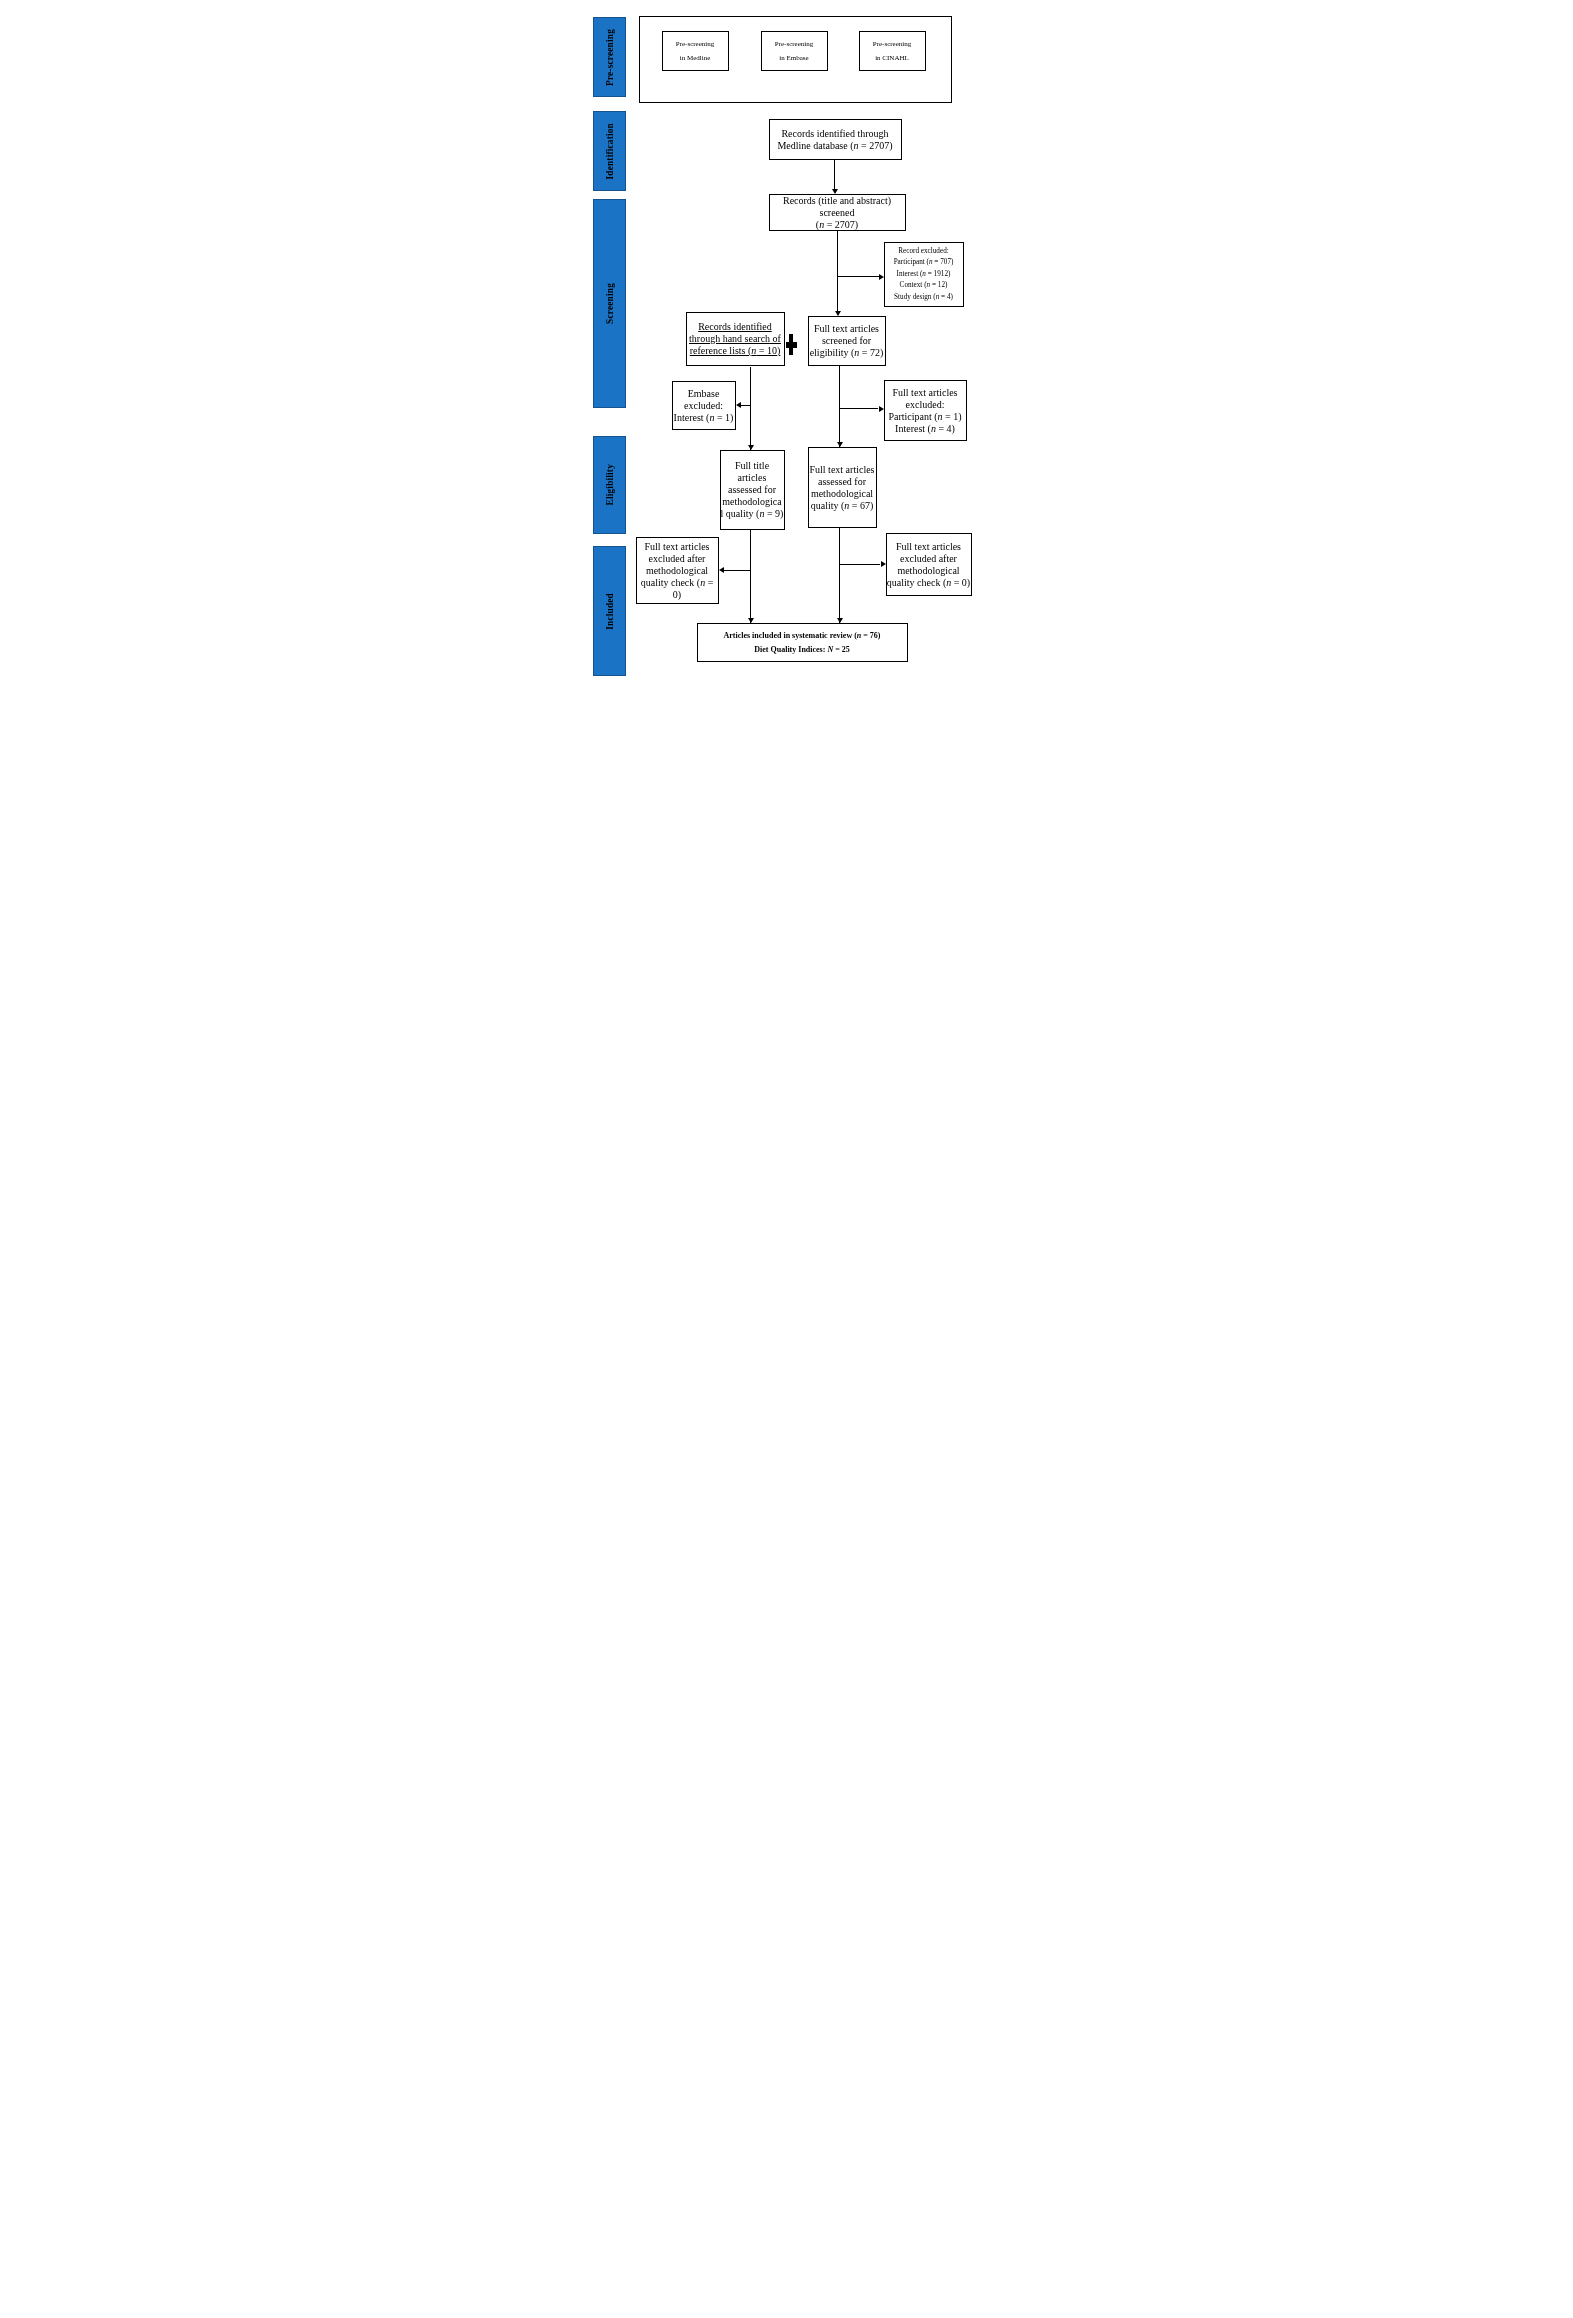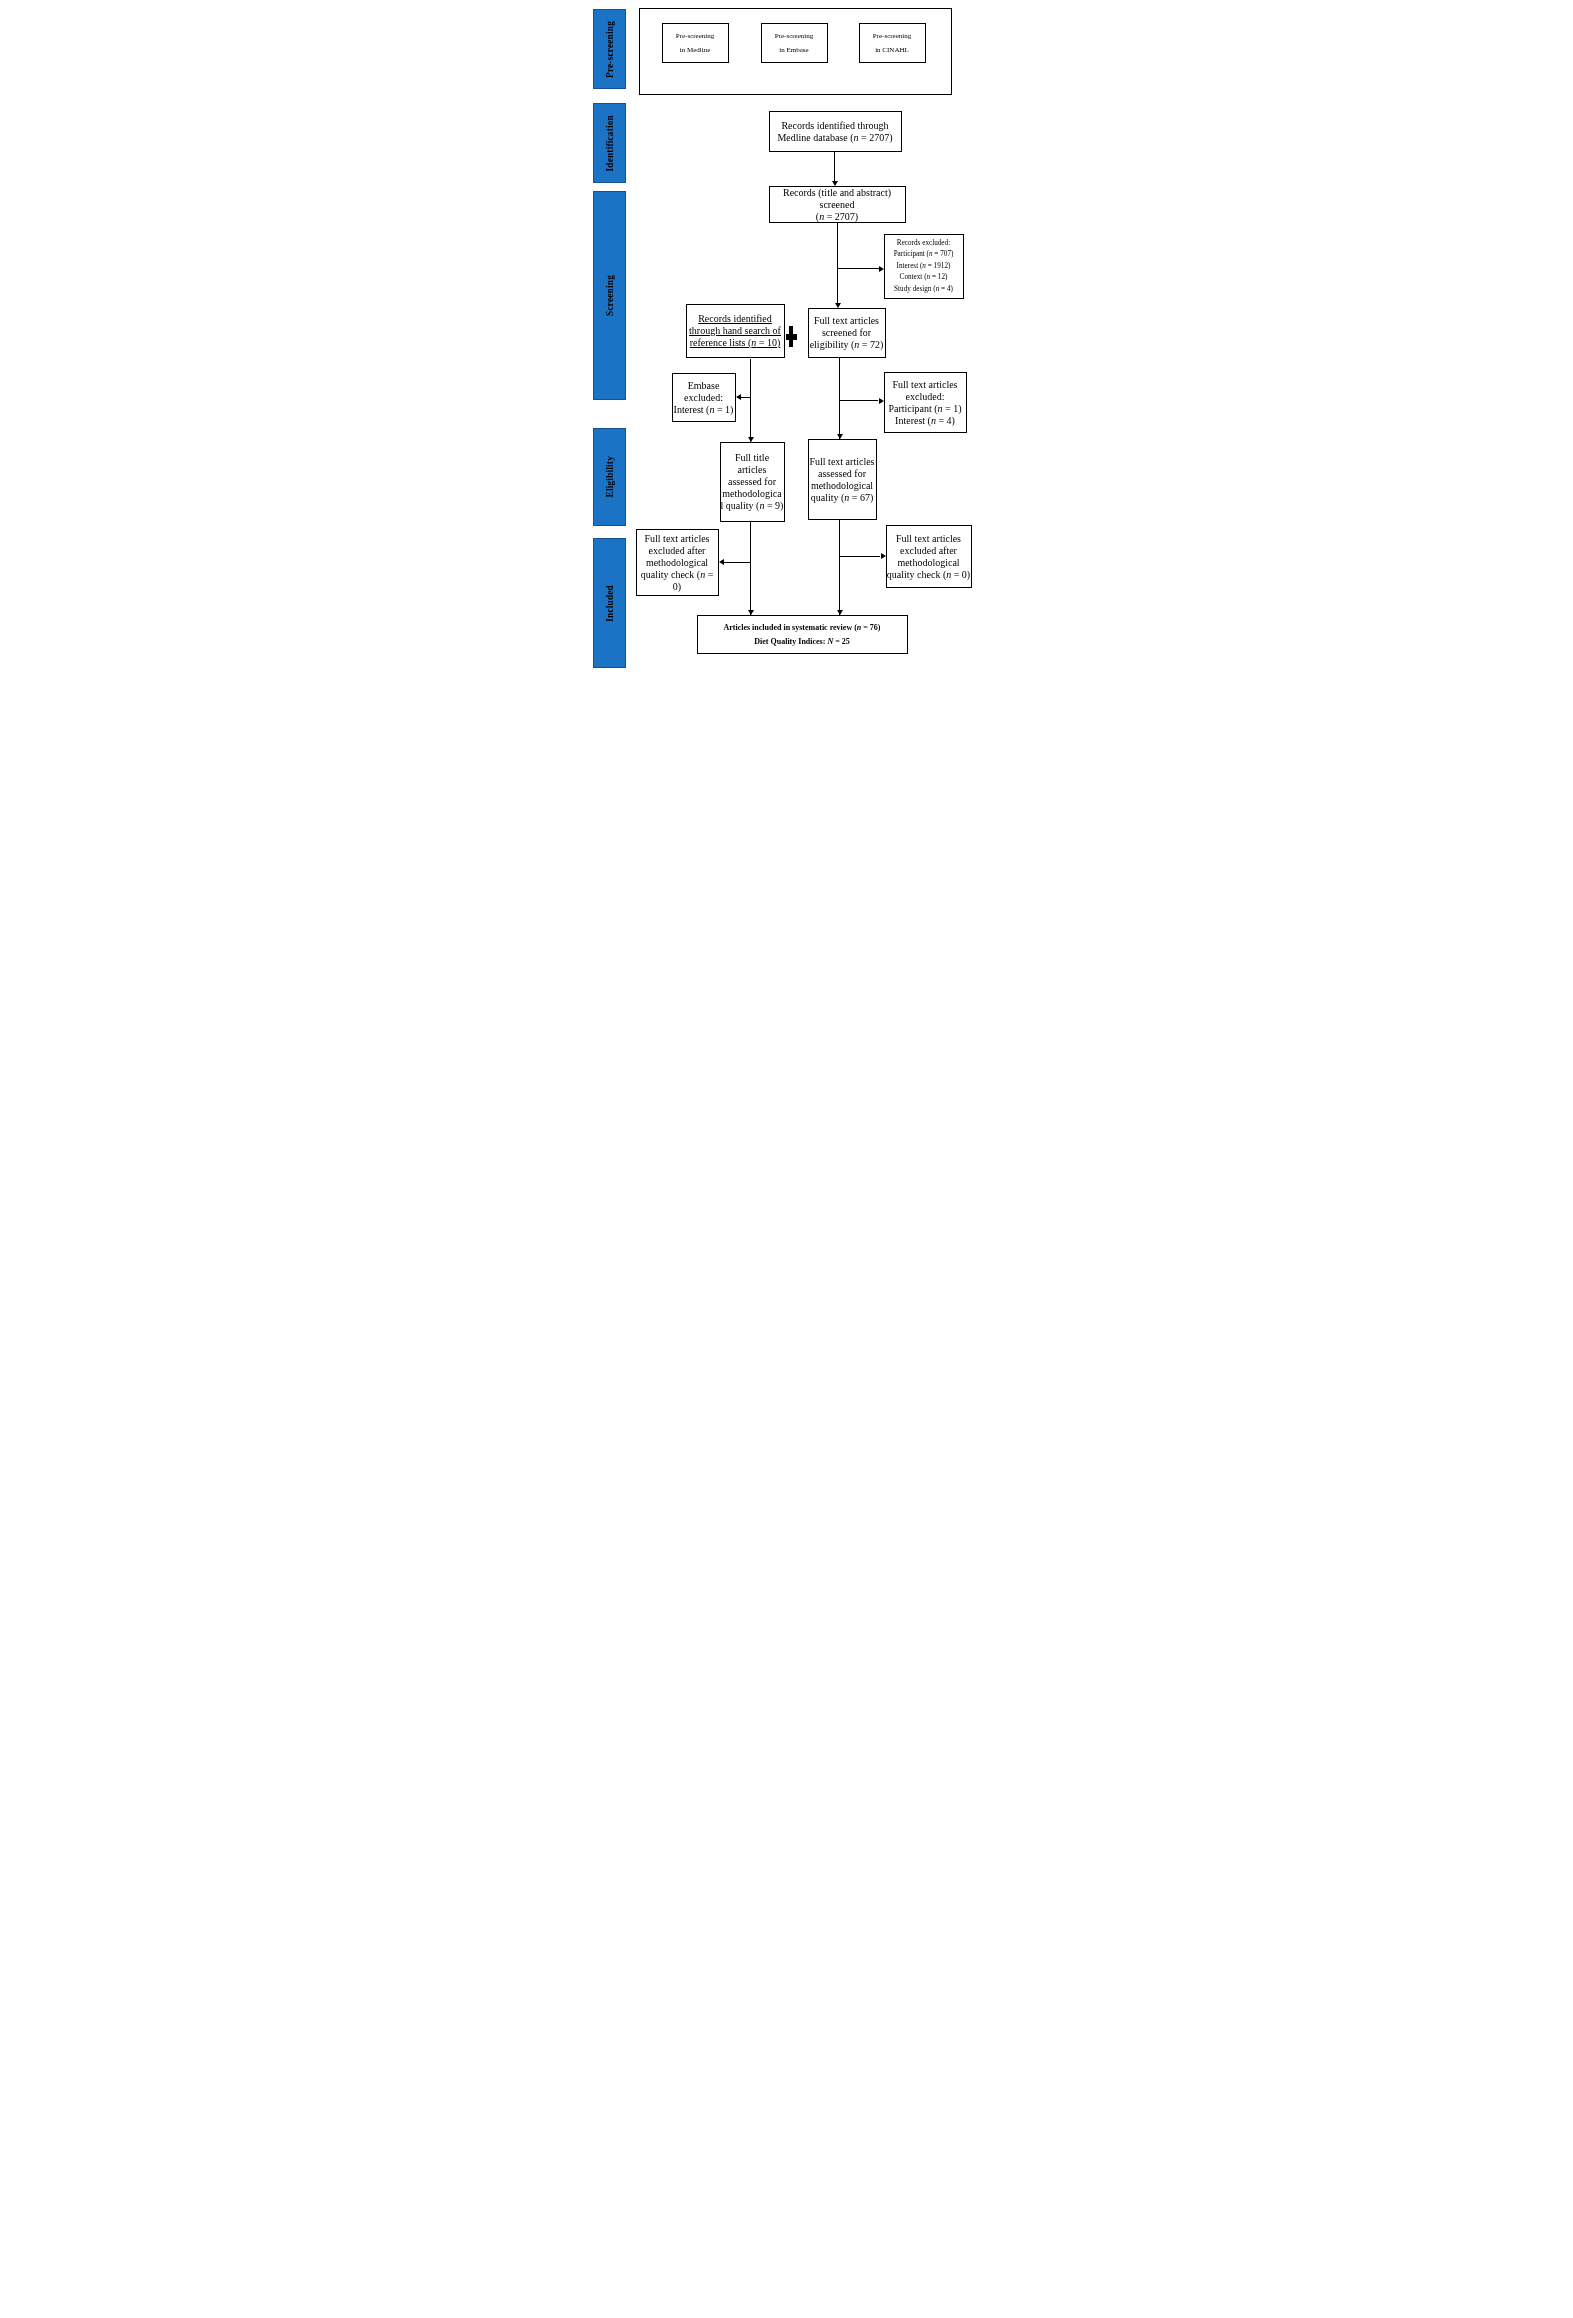--- a/index.html
+++ b/index.html
@@ -1,16 +1,16 @@
 <!DOCTYPE html>
 <html style="font-size:7.4px"><head>
 <meta charset="utf-8">
 <style>
   html,body{margin:0;padding:0;background:#ffffff;}
-  .page{position:relative;width:394px;height:667px;margin:4px auto;background:#ffffff;
+  .page{position:relative;width:394px;height:667px;margin:12px auto;background:#ffffff;
         font-family:"Liberation Serif","DejaVu Serif",serif;color:#000;}
   
   .stage{position:absolute;left:3.7px;width:33px;box-sizing:border-box;
          border:1.9px solid #15538f;background:#1b73c6;
          display:flex;align-items:center;justify-content:center;}
   .stage span{writing-mode:vertical-rl;transform:rotate(180deg);
               font-weight:bold;font-size:9.3px;color:#000;letter-spacing:0.2px;}
   
   .fbox{position:absolute;box-sizing:border-box;border:1.4px solid #000;background:#fff;
         display:flex;flex-direction:column;align-items:center;justify-content:center;
@@ -85,21 +85,21 @@
     <div>Records (title and abstract) screened</div>
     <div>(<i>n</i> = 2707)</div>
   </div>
 
   <div class="vline" style="left:247px;top:218px;height:85px;"></div>
   <div class="ah-down" style="left:245px;top:299px;"></div>
   <div class="hline" style="left:248px;top:264px;width:41px;"></div>
   <div class="ah-right" style="left:289px;top:262px;"></div>
 
   <div class="fbox small" style="left:294px;top:230px;width:80px;height:65px;">
-    <div>Records excluded:</div>
+    <div>Record excluded:</div>
     <div>Participant (<i>n</i> = 707)</div>
     <div>Interest (<i>n</i> = 1912)</div>
     <div>Context (<i>n</i> = 12)</div>
     <div>Study design (<i>n</i> = 4)</div>
   </div>
 
   <div class="fbox" style="left:96px;top:300px;width:99px;height:54px;text-decoration:underline;">
     <div>Records identified</div>
     <div>through hand search of</div>
     <div>reference lists (<i>n</i> = 10)</div>

